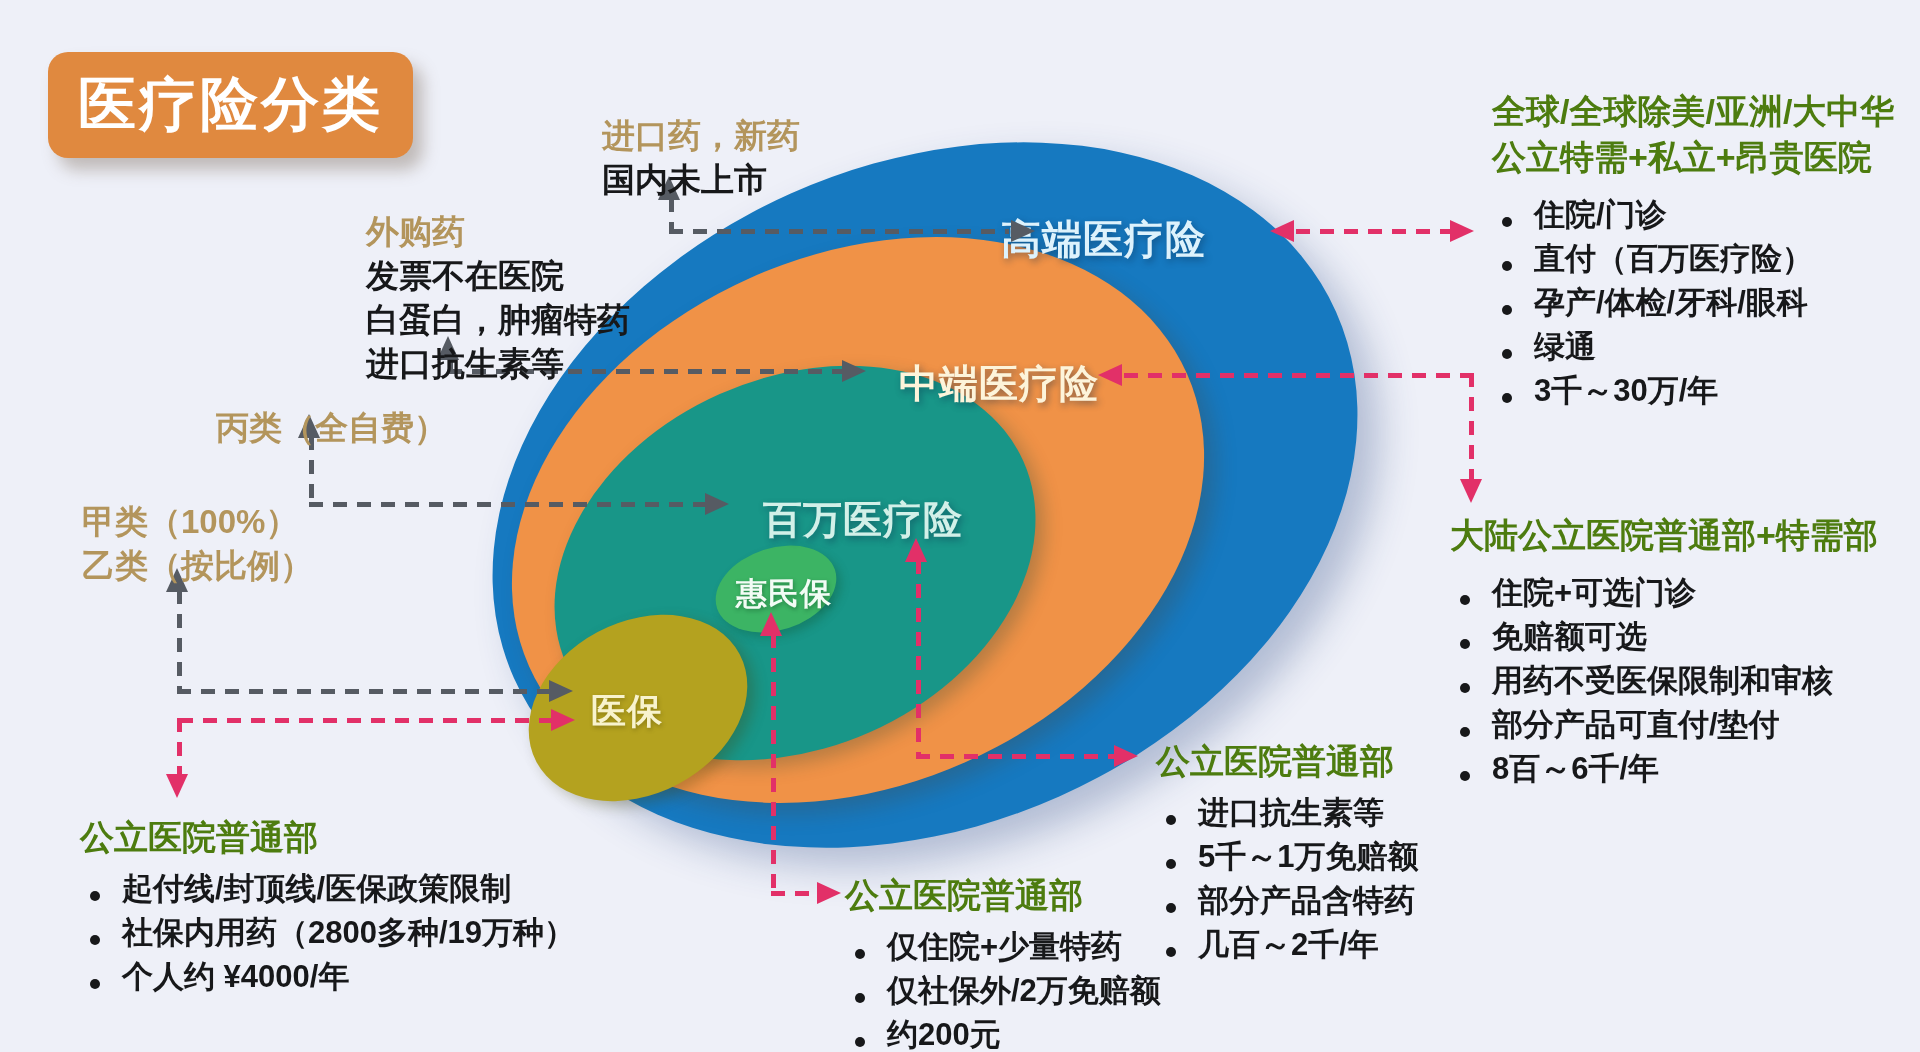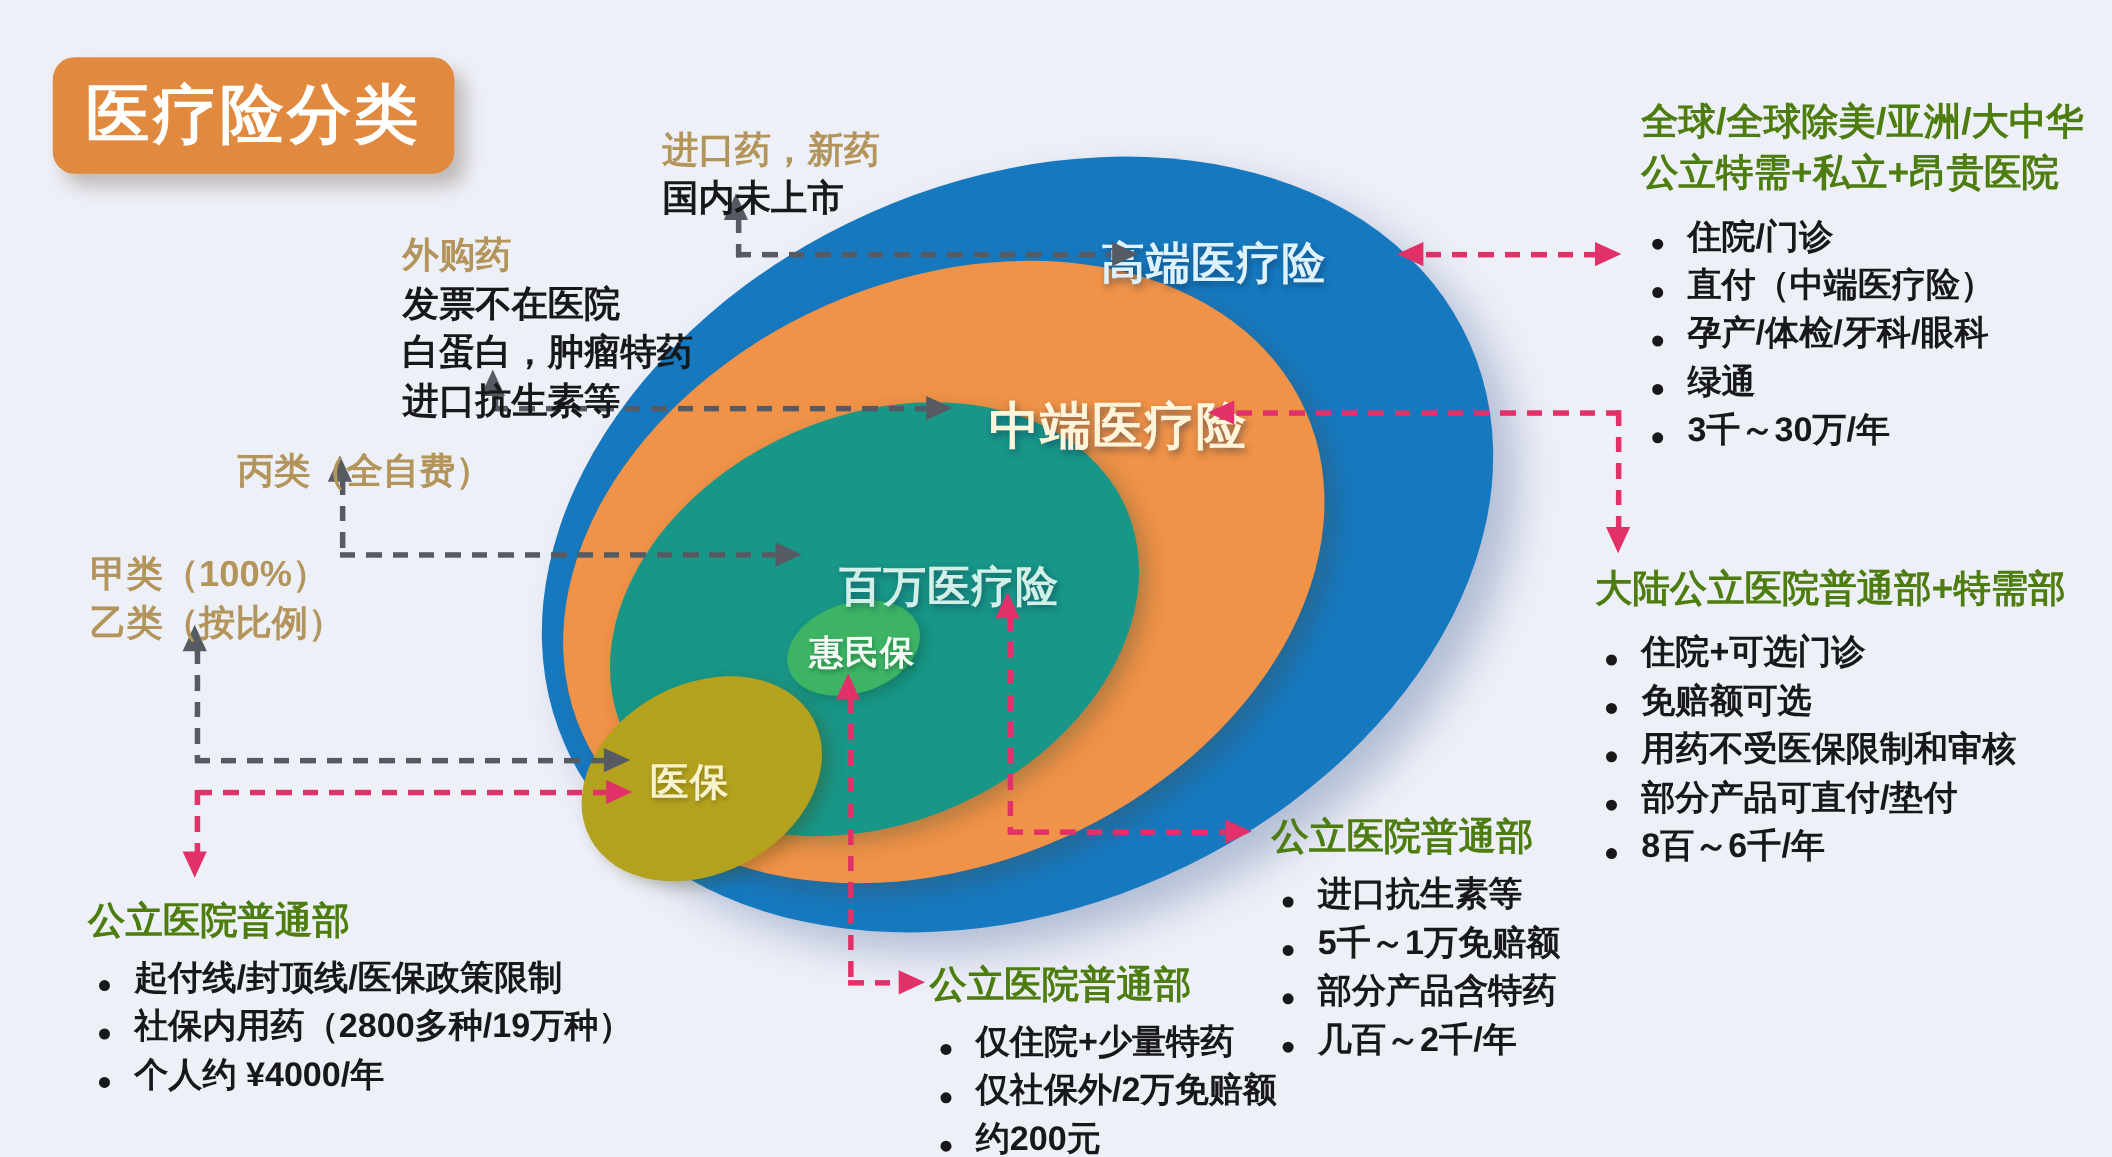--- a/index.html
+++ b/index.html
@@ -12,22 +12,22 @@
   
   .ell{position:absolute;border-radius:50%;}
   .ell.blue  {left:475px;top:165px;width:900px;height:660px;transform:rotate(-24deg);background:#1679c0;box-shadow:12px 26px 38px rgba(40,70,130,.30);}
   .ell.orange{left:498px;top:255px;width:720px;height:530px;transform:rotate(-24deg);background:#f09247;box-shadow:6px 14px 22px rgba(90,50,10,.22);}
   .ell.teal  {left:545px;top:378px;width:500px;height:370px;transform:rotate(-24deg);background:#189688;box-shadow:5px 10px 18px rgba(10,60,50,.25);}
   .ell.olive {left:523px;top:622px;width:230px;height:172px;transform:rotate(-28deg);background:#b4a21f;box-shadow:4px 8px 14px rgba(70,65,10,.30);}
   .ell.green {left:714px;top:548px;width:124px;height:82px;transform:rotate(-18deg);background:#3cb464;box-shadow:3px 6px 10px rgba(15,80,40,.30);}
   
   .tlab{position:absolute;font-weight:bold;white-space:nowrap;letter-spacing:1px;text-shadow:2px 3px 7px rgba(10,40,70,.45);}
   .tlab.high   {left:1001px;top:212px;font-size:40px;color:#ddf2fc;}
-  .tlab.mid    {left:899px; top:357px;font-size:46px;color:#fdf4da;}
-  .tlab.million{left:763px; top:506px;font-size:39px;color:#d2f0e8;}
+  .tlab.mid    {left:899px; top:357px;font-size:39px;color:#fdf4da;}
+  .tlab.million{left:763px; top:493px;font-size:39px;color:#d2f0e8;}
   .tlab.hmb    {left:736px; top:573px;font-size:31px;color:#f2fcf5;text-shadow:1px 2px 4px rgba(10,60,30,.4);}
   .tlab.yb     {left:591px; top:688px;font-size:35px;color:#f8f3cd;text-shadow:1px 2px 4px rgba(80,70,10,.4);}
   
   .title{
     position:absolute;left:48px;top:52px;padding:14px 30px;
     background:#e0893f;border-radius:20px;color:#ffffff;
     font-size:58px;font-weight:bold;letter-spacing:3px;
     box-shadow:10px 12px 16px rgba(110,90,70,.35);
   }
   
@@ -148,21 +148,21 @@
 
   <div class="scope" style="left:1492px;top:88px;">
     <div class="head" style="margin-bottom:0;">全球/全球除美/亚洲/大中华</div>
     <div class="head">公立特需+私立+昂贵医院</div>
     <div class="row">
         <span class="dot"></span>
         <span class="bt">住院/门诊</span>
       </div>
     <div class="row">
         <span class="dot"></span>
-        <span class="bt">直付（中端医疗险）</span>
+        <span class="bt">直付（百万医疗险）</span>
       </div>
     <div class="row">
         <span class="dot"></span>
         <span class="bt">孕产/体检/牙科/眼科</span>
       </div>
     <div class="row">
         <span class="dot"></span>
         <span class="bt">绿通</span>
       </div>
     <div class="row">

